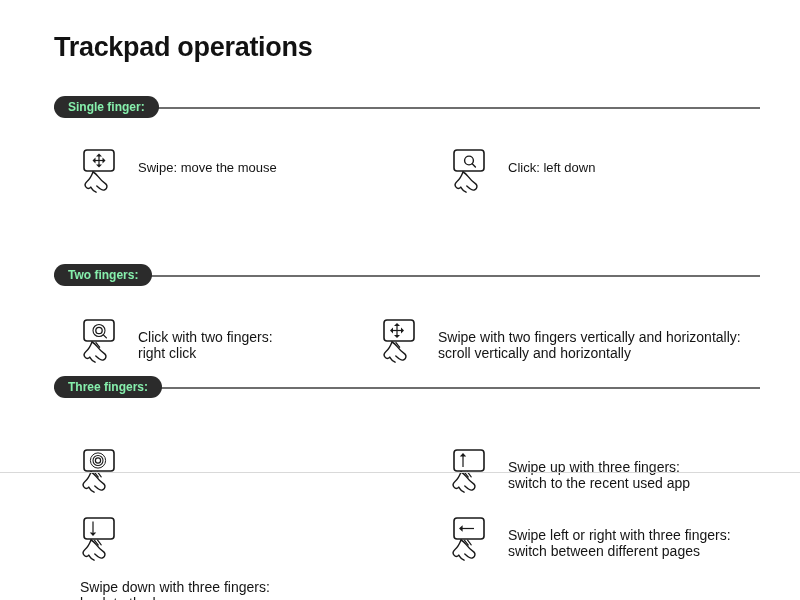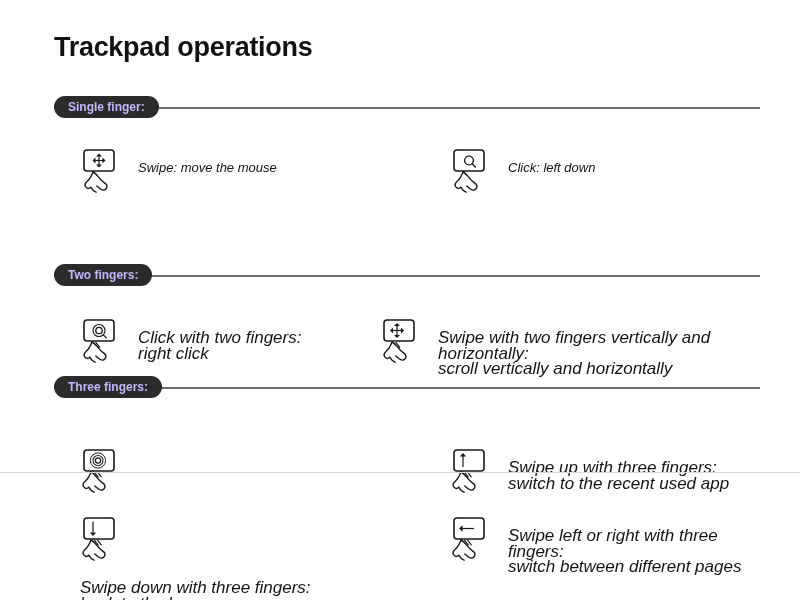--- a/index.html
+++ b/index.html
@@ -43,21 +43,21 @@
     height: 22px;
   }
   .pill {
     position: absolute;
     left: 0;
     top: 0;
     height: 22px;
     line-height: 22px;
     padding: 0 14px 0 14px;
     background: #2b2b2b;
-    color: #c4b5fd;
+    color: #86efac;
     font-size: 12px;
     font-weight: bold;
     border-radius: 11px;
     white-space: nowrap;
     z-index: 2;
   }
   .rule {
     position: absolute;
     left: 0;
     right: 0;
@@ -68,34 +68,33 @@
   }
 
   
   .items {
     position: relative;
   }
   .item {
     position: absolute;
     display: flex;
     align-items: flex-start;
-    font-style: italic;
   }
   .glyph {
     width: 52px;
     height: 48px;
     flex: 0 0 52px;
     position: relative;
     margin-right: 6px;
   }
   .glyph svg {
     display: block;
   }
   .item-text {
-    font-size: 17px;
+    font-size: 14px;
     line-height: 15.5px;
     color: #141414;
     padding-top: 12px;
     white-space: pre-line;
   }
   .item-text.big {
     font-size: 13px;
   }
 
   .footer-rule {

